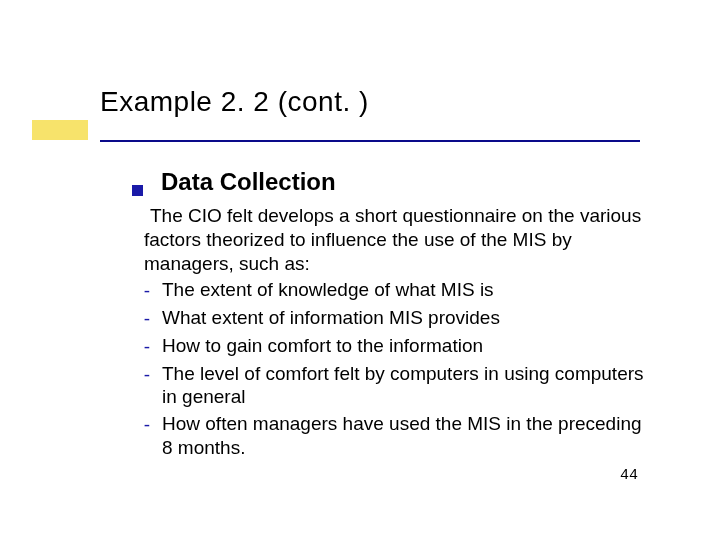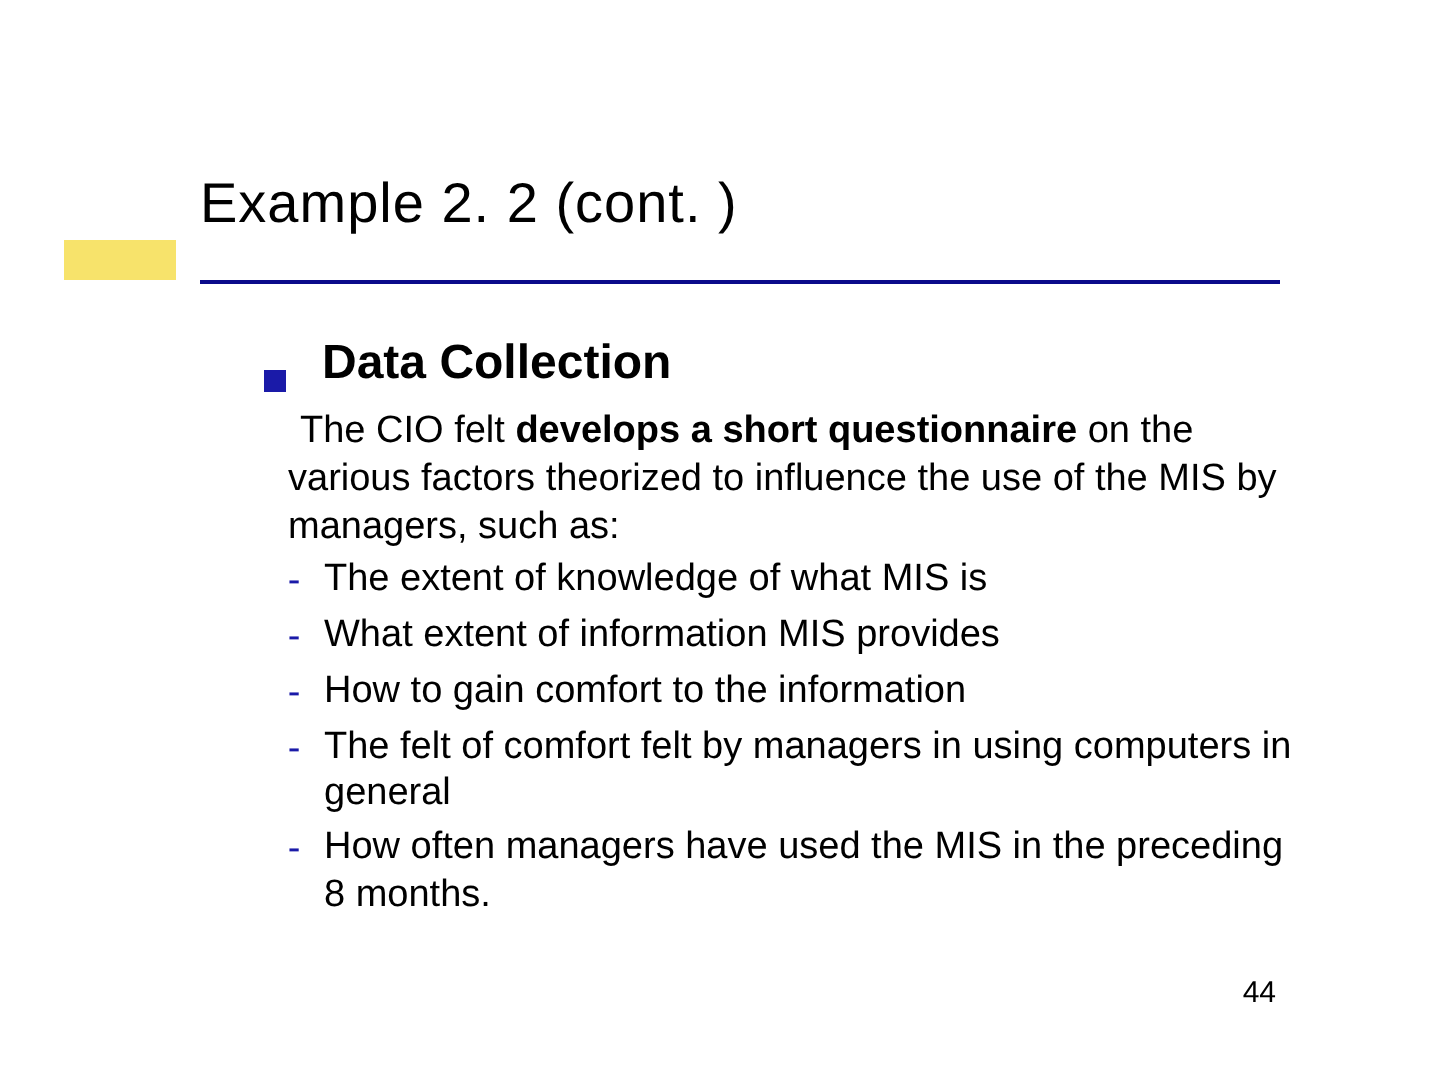--- a/index.html
+++ b/index.html
@@ -68,24 +68,25 @@
   ul.items li .dash{
     width:30px;flex:0 0 30px;
     text-align:center;
     color:#1a1aa8;
     font-weight:400;
     padding-top:1px;
   }
   ul.items li .txt{flex:1}
   .page-num{
     position:absolute;
-    right:82px;bottom:35px;
+    right:82px;bottom:56px;
     font-size:15px;
+    font-family:Liberation Mono, monospace;
   }
-  b{font-weight:700}
+  b{font-weight:400}
 </style>
 </head>
 <body>
 
 <div class="accent-bar"></div>
 <div class="title">Example 2. 2 (cont. )</div>
 <div class="underline"></div>
 
 <div class="content">
   <div class="heading-row">
@@ -103,21 +104,21 @@
       <li>
         <span class="dash">-</span>
         <span class="txt">What extent of information MIS provides</span>
       </li>
       <li>
         <span class="dash">-</span>
         <span class="txt">How to gain comfort to the information</span>
       </li>
       <li>
         <span class="dash">-</span>
-        <span class="txt">The felt of comfort felt by managers in using computers in general</span>
+        <span class="txt">The level of comfort felt by computers in using computers in general</span>
       </li>
       <li>
         <span class="dash">-</span>
         <span class="txt">How often managers have used the MIS in the preceding 8 months.</span>
       </li>
     </ul>
 </div>
 
 <div class="page-num">44</div>
 

